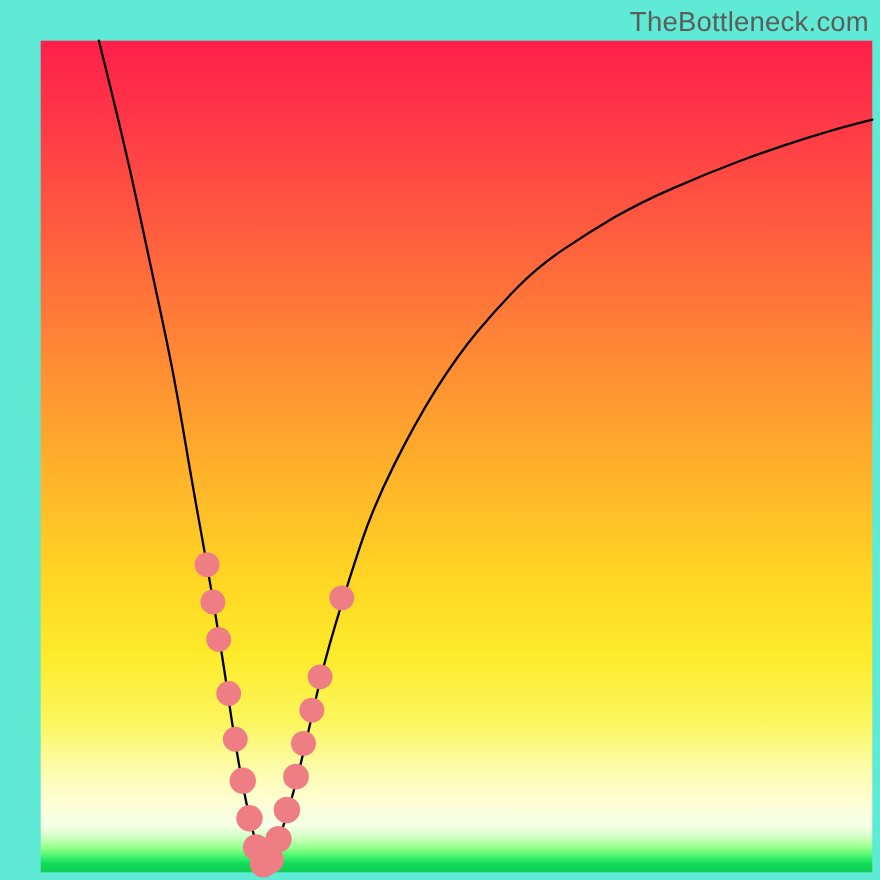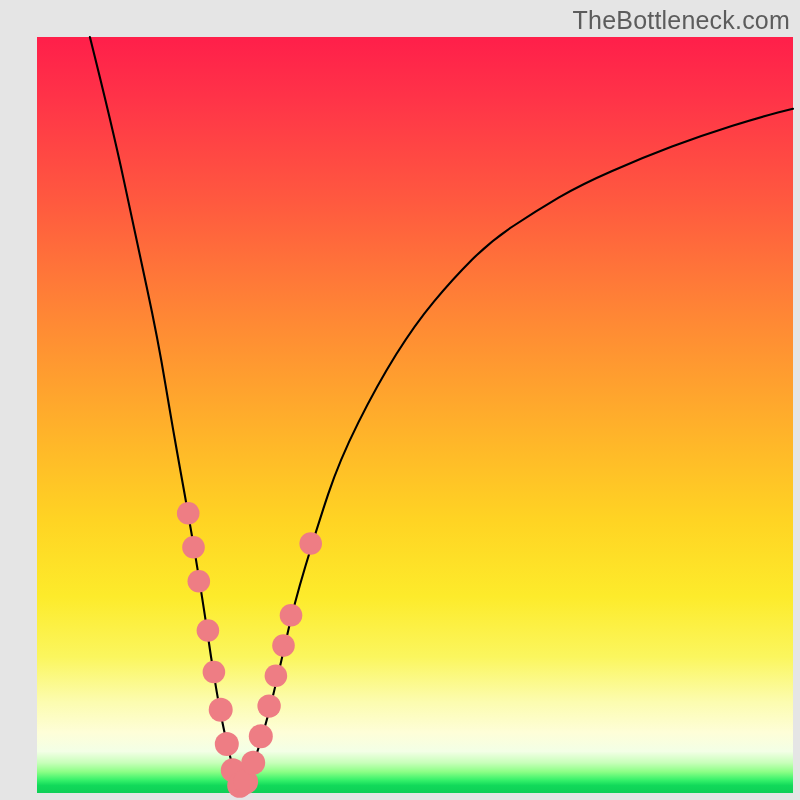--- a/index.html
+++ b/index.html
@@ -10,21 +10,21 @@
     background: #000;
     overflow: hidden;
     font-family: Arial, Helvetica, sans-serif;
   }
   .frame {
     position: absolute;
     left: 0;
     top: 0;
     width: 800px;
     height: 800px;
-    background: #e5e5e5;
+    background: #5eead4;
   }
   .plot-area {
     position: absolute;
     left: 37px;
     top: 37px;
     width: 756px;
     height: 756px;
     
     background: linear-gradient(
       to bottom,

